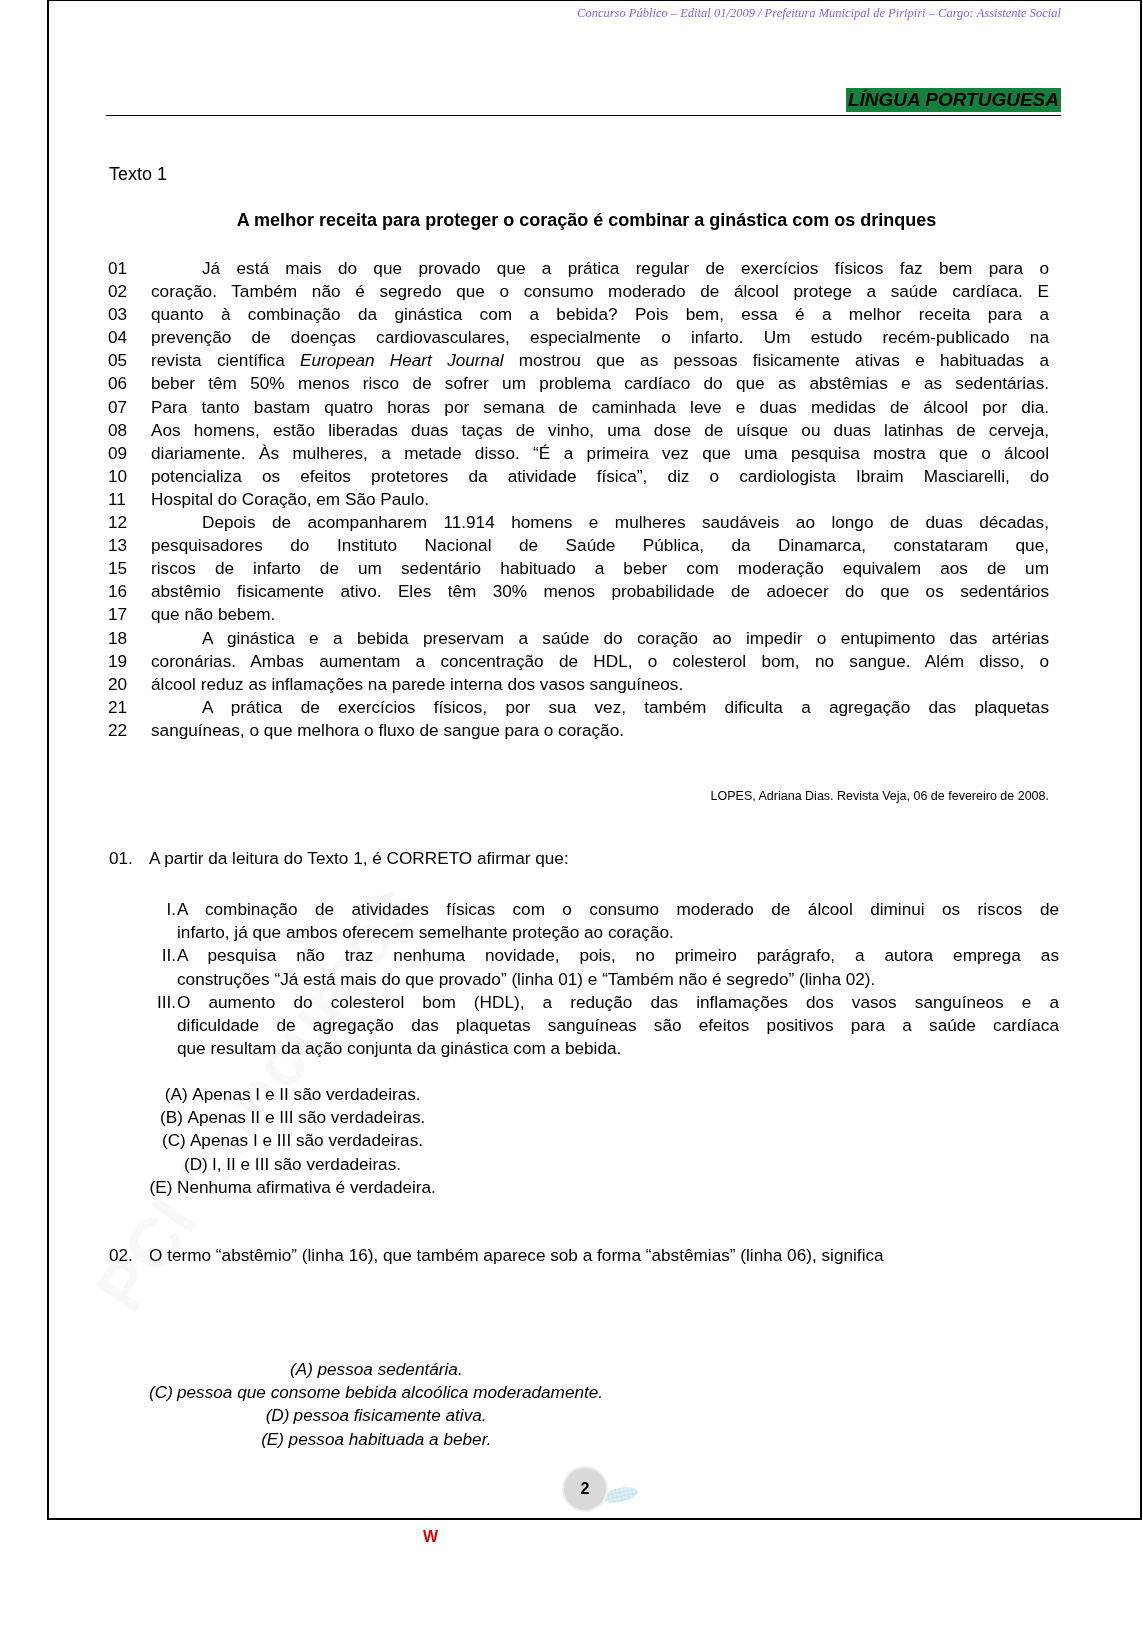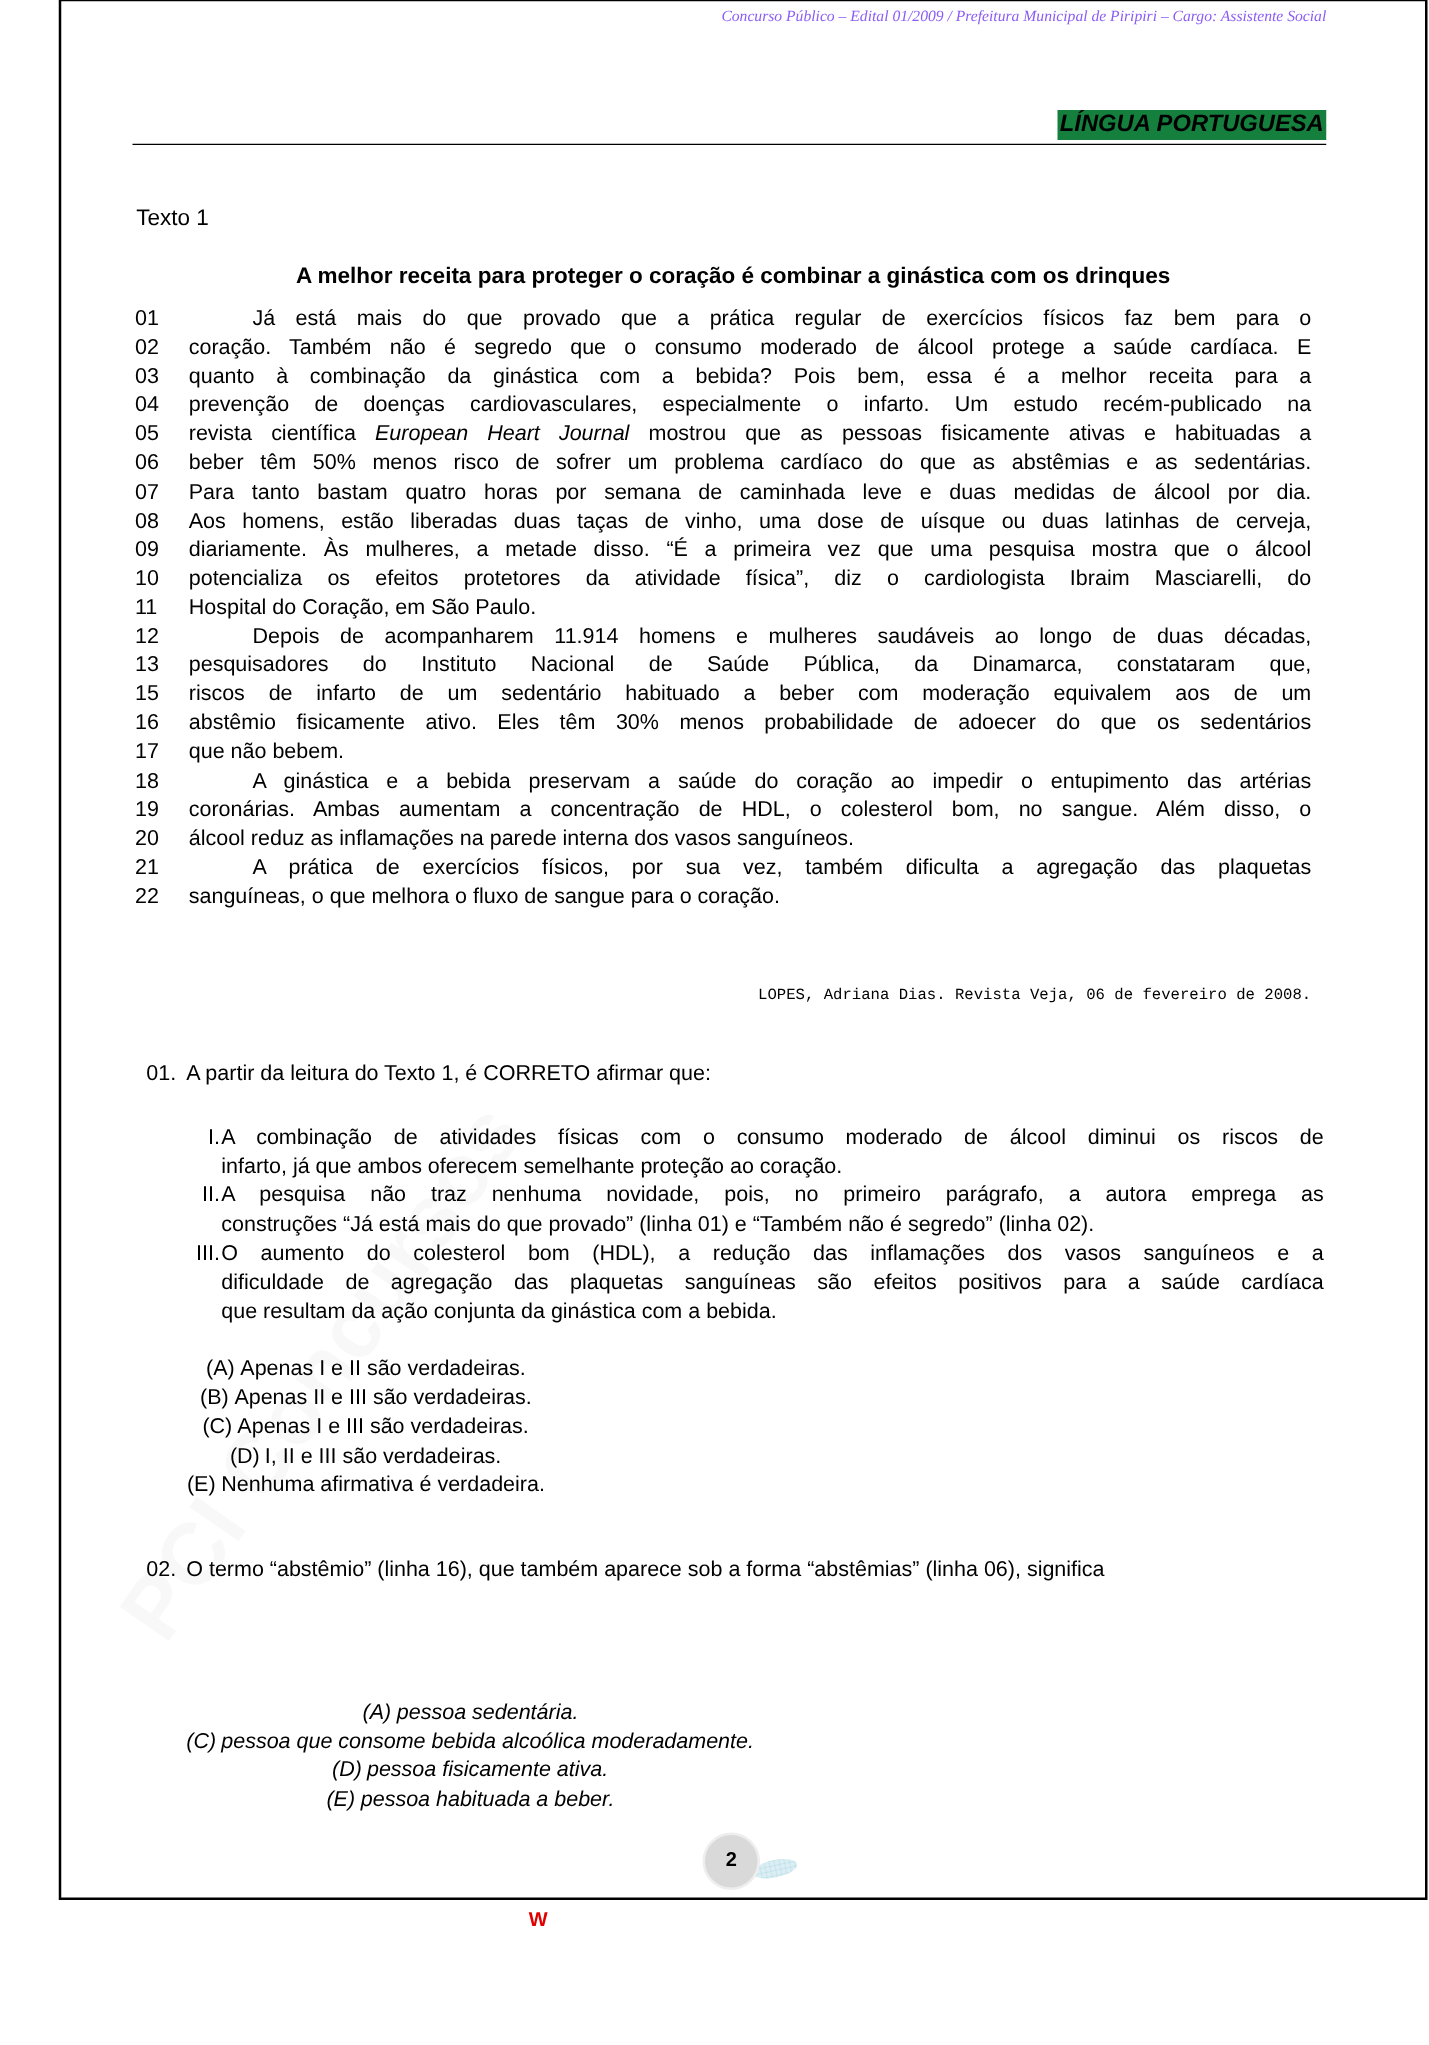--- a/index.html
+++ b/index.html
@@ -9,31 +9,31 @@
           border-left:2px solid #000; border-right:2px solid #000; border-bottom:2px solid #000;
           border-top:1px solid #000; box-sizing:border-box; }
   .running-header { position:absolute; top:6px; right:82px; font-family:"Liberation Serif", serif;
           font-style:italic; font-size:12.5px; color:#8b5cf6; white-space:nowrap; }
   .subject { position:absolute; top:88px; right:82px; font-size:19px; font-weight:bold; font-style:italic;
           background:#15803d; padding:0 2px; line-height:24px; }
   .subject-rule { position:absolute; top:115px; left:106px; width:955px; height:0; border-top:1.5px solid #000; }
   .text-label { position:absolute; top:164px; left:109px; font-size:18px; font-weight:normal; }
   .text-title { position:absolute; top:210px; left:109px; width:955px; text-align:center;
           font-size:18px; font-weight:bold; }
-  .passage { position:absolute; top:243px; left:108px; width:941px; font-size:17.2px; line-height:23.1px; }
+  .passage { position:absolute; top:257px; left:108px; width:941px; font-size:17.2px; line-height:23.1px; }
   .pline { display:flex; white-space:nowrap; height:23.1px; }
   .lnum { width:43px; flex:none; }
   .ltxt { flex:1; text-align:justify; text-align-last:justify; }
   .ltxt.last { text-align-last:left; }
   .ltxt.indent { padding-left:51px; }
   .ltxt i { font-style:italic; }
-  .citation { position:absolute; top:789px; right:94px; font-size:12.5px;font-family:Liberation Mono, monospace; }
+  .citation { position:absolute; top:789px; right:94px; font-size:12.5px; }
   .q { position:absolute; left:109px; width:952px; font-size:17.2px; }
   .q-stem { white-space:nowrap; line-height:23px; }
-  .q-num { display:inline-block; width:40px;text-align:center; }
+  .q-num { display:inline-block; width:40px; }
   .stmts { position:absolute; top:898px; left:146px; width:913px; font-size:17.2px; line-height:23.2px; }
   .stmt { display:flex; }
   .stmt-num { width:30px; text-align:right; padding-right:1px; flex:none; }
   .stmt-body { flex:1; text-align:justify; }
   .stmt-body span.l { display:block; text-align:justify; text-align-last:justify; }
   .stmt-body span.l.last { text-align-last:left; }
   .opts { position:absolute; left:145px; font-size:17.2px; line-height:23.2px;text-align:center; }
   .opt { white-space:nowrap; }
   .opt-letter { display:inline-block; width:32px; }
   .page-num { position:absolute; left:562px; top:1466px; width:46px; height:46px; border-radius:50%;

